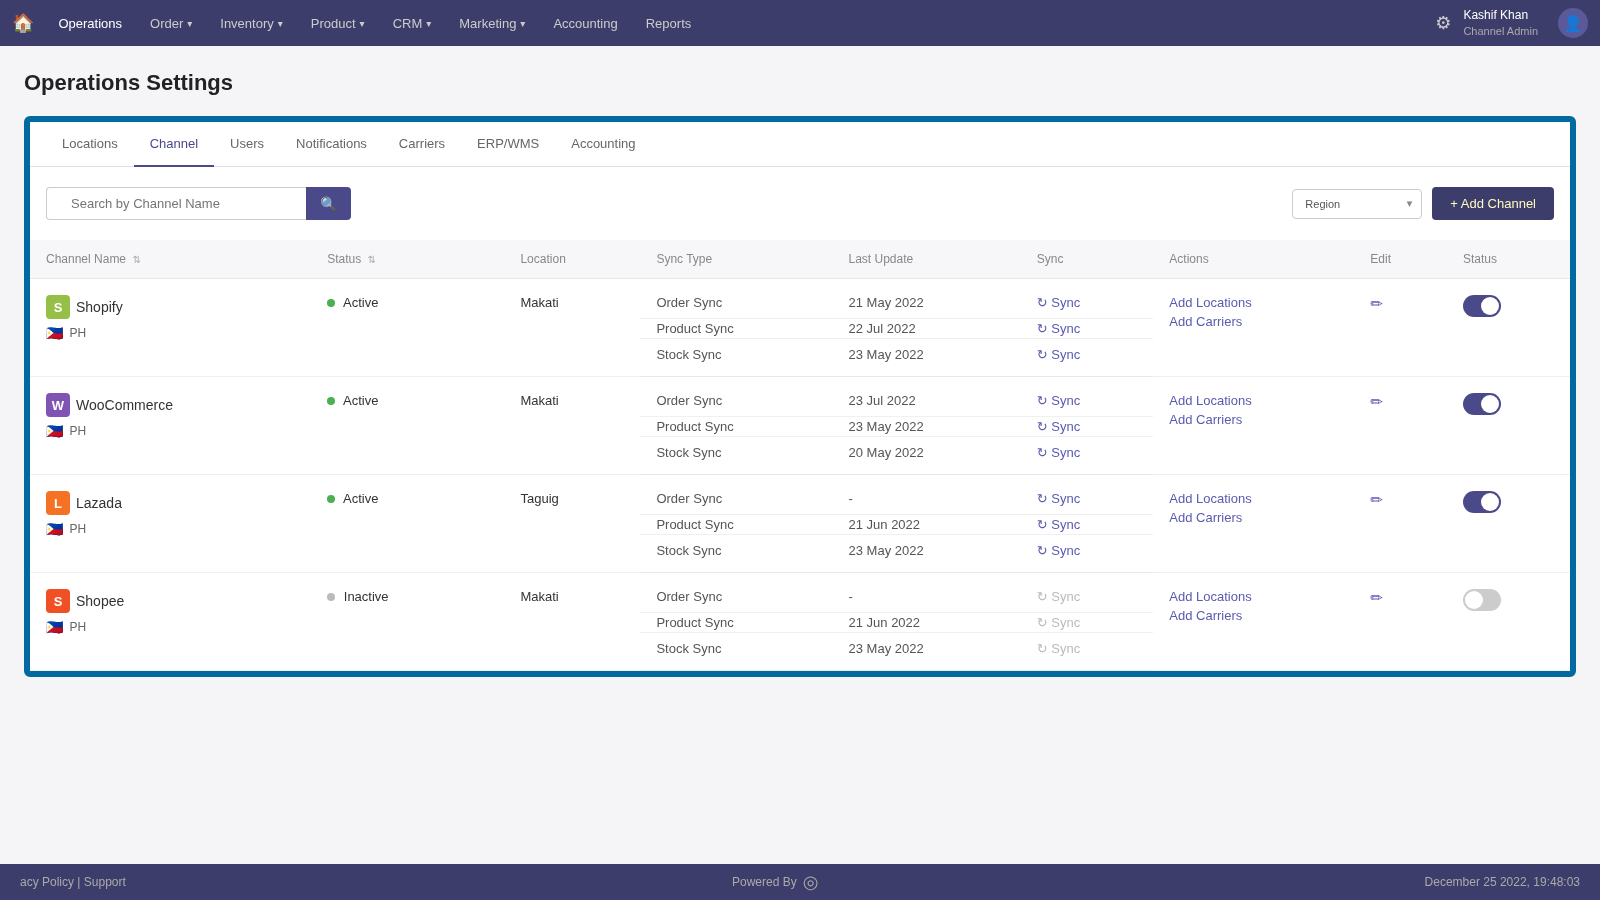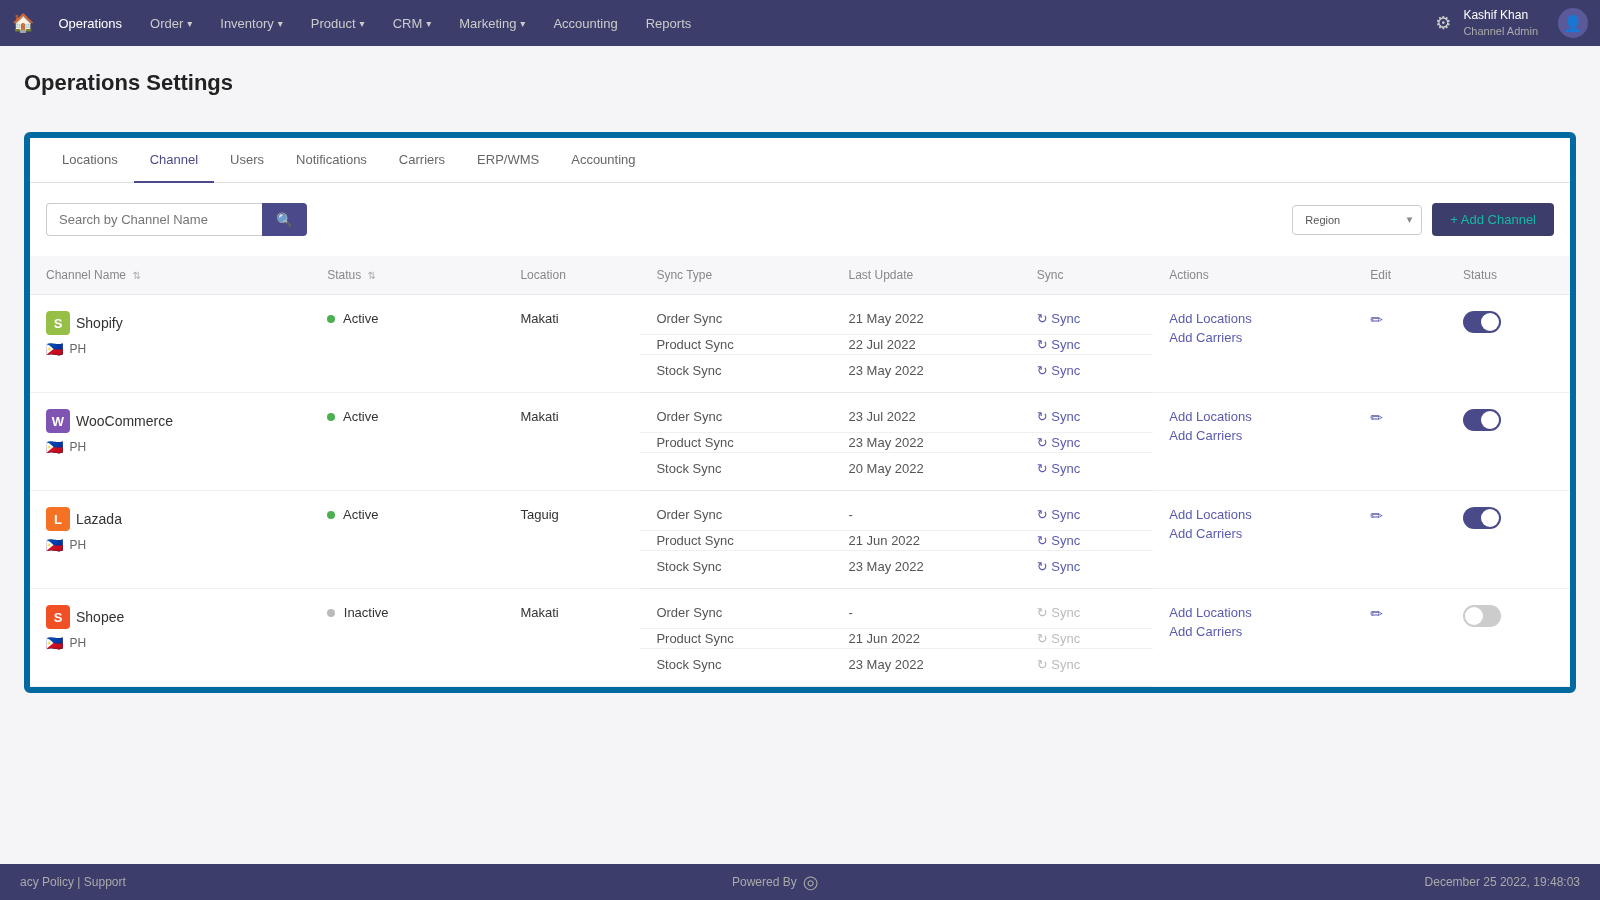--- a/index.html
+++ b/index.html
@@ -31,46 +31,46 @@
     .nav-spacer { flex: 1; }
     .nav-right { display: flex; align-items: center; gap: 12px; }
     .nav-gear { font-size: 18px; cursor: pointer; color: #ccc; }
     .nav-user { display: flex; align-items: center; gap: 20px; }
     .nav-user-name { font-size: 12px; line-height: 1.3; }
     .nav-user-name .role { color: #aaa; font-size: 11px; }
     .nav-avatar { width: 30px; height: 30px; border-radius: 50%; background: #5a5a9a; display: flex; align-items: center; justify-content: center; font-size: 16px; }
 
     
     .page { padding: 24px 24px 0; background: #f5f5f7; min-height: calc(900px - 46px - 36px); }
-    .page-title { font-size: 22px; font-weight: 600; color: #222; margin-bottom: 36px; }
+    .page-title { font-size: 22px; font-weight: 600; color: #222; margin-bottom: 20px; }
 
     
     .card { background: #fff; border-radius: 6px; border: 6px solid #0369a1; padding: 0; }
 
     
     .tabs { display: flex; border-bottom: 1px solid #e0e0e0; padding: 0 16px; }
     .tab {
       padding: 14px 16px;
       cursor: pointer;
       font-size: 13px;
       color: #666;
       border-bottom: 2px solid transparent;
       margin-bottom: -1px;
     }
     .tab.active { color: #4a4a8a; border-bottom: 2px solid #4a4a8a; font-weight: 500; }
 
     
     .toolbar { display: flex; align-items: center; padding: 20px 16px; gap: 10px; }
     .search-wrap { display: flex; gap: 0; }
     .search-input {
-      width: 216px;
+      width: 260px;
       border: 1px solid #ccc;
       border-right: none;
       border-radius: 4px 0 0 4px;
-      padding: 8px 12px;
+      padding: 8px 24px;
       font-size: 13px;
       outline: none;
       color: #999;
     }
     .search-btn {
       background: #4a4a8a;
       border: none;
       border-radius: 0 4px 4px 0;
       padding: 8px 14px;
       cursor: pointer;
@@ -89,21 +89,21 @@
       color: #555;
       background: #fff;
       cursor: pointer;
       min-width: 130px;
       appearance: none;
     }
     .region-wrap { position: relative; display: inline-flex; align-items: center; }
     .region-chevron { position: absolute; right: 10px; pointer-events: none; color: #888; font-size: 11px; }
     .add-channel-btn {
       background: #3d3d6b;
-      color: #14b8a6;
+      color: #fef9c3;
       border: none;
       border-radius: 4px;
       padding: 9px 18px;
       font-size: 13px;
       cursor: pointer;
       display: flex;
       align-items: center;
       gap: 6px;
       font-weight: 500;
     }

